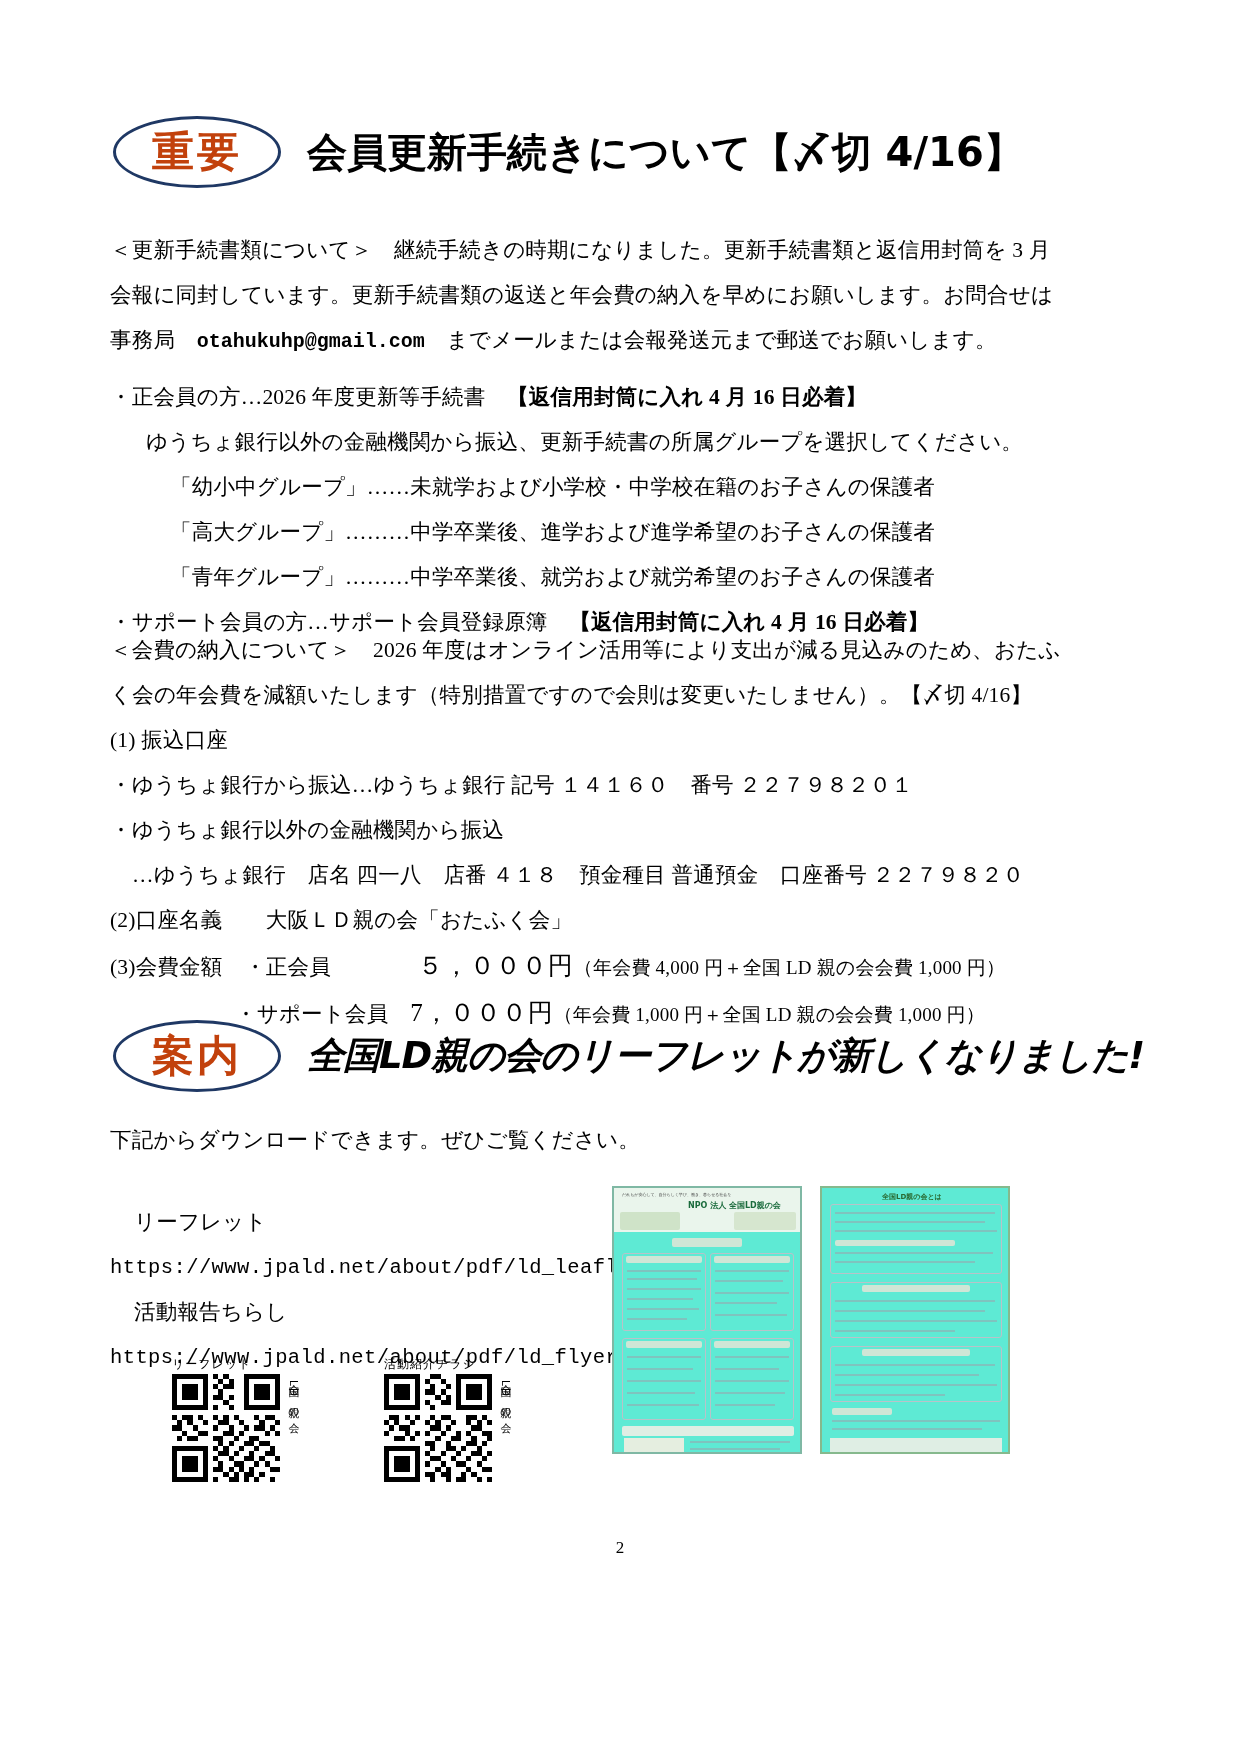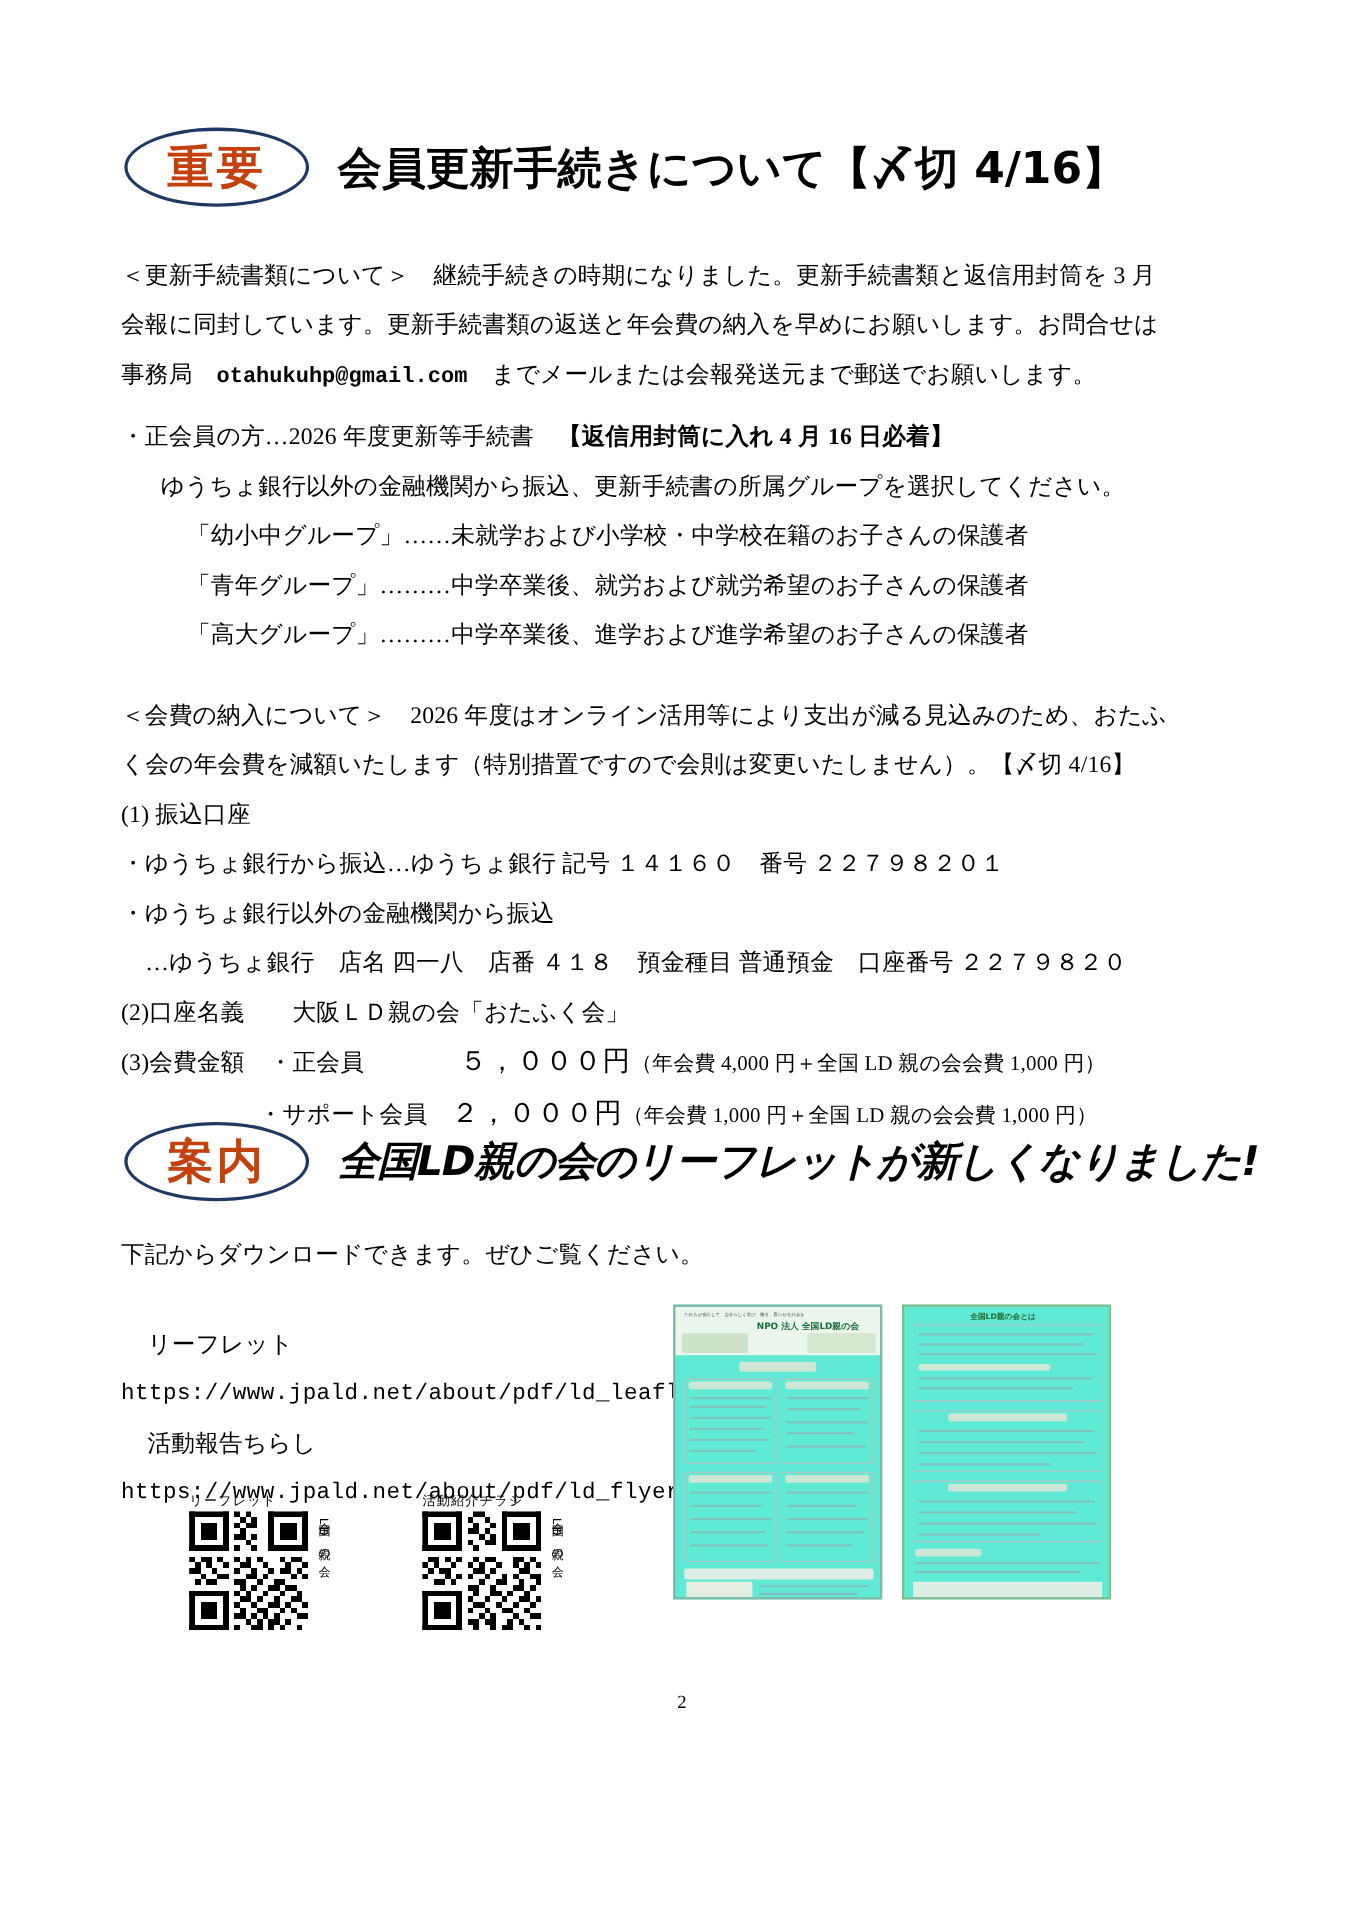--- a/index.html
+++ b/index.html
@@ -173,39 +173,42 @@
       <span>事務局　</span><span class="mono">otahukuhp@gmail.com</span><span>　までメールまたは会報発送元まで郵送でお願いします。</span>
     </div>
   </div>
 
   <div class="body-block" style="left:110px; top:375px; width:1030px;">
     <div>
       <span>・正会員の方…2026 年度更新等手続書　</span><span class="b">【返信用封筒に入れ 4 月 16 日必着】</span>
     </div>
     <div class="indent1">ゆうちょ銀行以外の金融機関から振込、更新手続書の所属グループを選択してください。</div>
     <div class="indent2">「幼小中グループ」……未就学および小学校・中学校在籍のお子さんの保護者</div>
+    <div class="indent2">「高大グループ」………中学卒業後、進学および進学希望のお子さんの保護者</div>
     <div class="indent2">「青年グループ」………中学卒業後、就労および就労希望のお子さんの保護者</div>
-    <div class="indent2">「高大グループ」………中学卒業後、進学および進学希望のお子さんの保護者</div>
+    <div>
+      <span>・サポート会員の方…サポート会員登録原簿　</span><span class="b">【返信用封筒に入れ 4 月 16 日必着】</span>
+    </div>
   </div>
 
   <div class="body-block" style="left:110px; top:628px; width:1040px;">
     <div>
       <span>＜会費の納入について＞</span><span>　2026 年度はオンライン活用等により支出が減る見込みのため、おたふ</span>
     </div>
     <div>く会の年会費を減額いたします（特別措置ですので会則は変更いたしません）。【〆切 4/16】</div>
     <div>(1) 振込口座</div>
     <div>・ゆうちょ銀行から振込…ゆうちょ銀行 記号 １４１６０　番号 ２２７９８２０１</div>
     <div>・ゆうちょ銀行以外の金融機関から振込</div>
     <div style="padding-left:22px;">…ゆうちょ銀行　店名 四一八　店番 ４１８　預金種目 普通預金　口座番号 ２２７９８２０</div>
     <div>(2)口座名義　　大阪ＬＤ親の会「おたふく会」</div>
     <div>
       <span>(3)会費金額　</span><span>・正会員　　　　</span><span class="big-num">５，０００円</span><span class="small">（年会費 4,000 円＋全国 LD 親の会会費 1,000 円）</span>
     </div>
     <div style="padding-left:125px;">
-      <span>・サポート会員　</span><span class="big-num">２，０００円</span><span class="small">（年会費 1,000 円＋全国 LD 親の会会費 1,000 円）</span>
+      <span>・サポート会員　</span><span class="big-num">7，０００円</span><span class="small">（年会費 1,000 円＋全国 LD 親の会会費 1,000 円）</span>
     </div>
   </div>
 
   <div class="sect-head" style="left:113px; top:1020px;">
     <div class="oval">
       <span>案内</span>
     </div>
     <div class="sect-title italic">全国LD親の会のリーフレットが新しくなりました!</div>
   </div>
 

